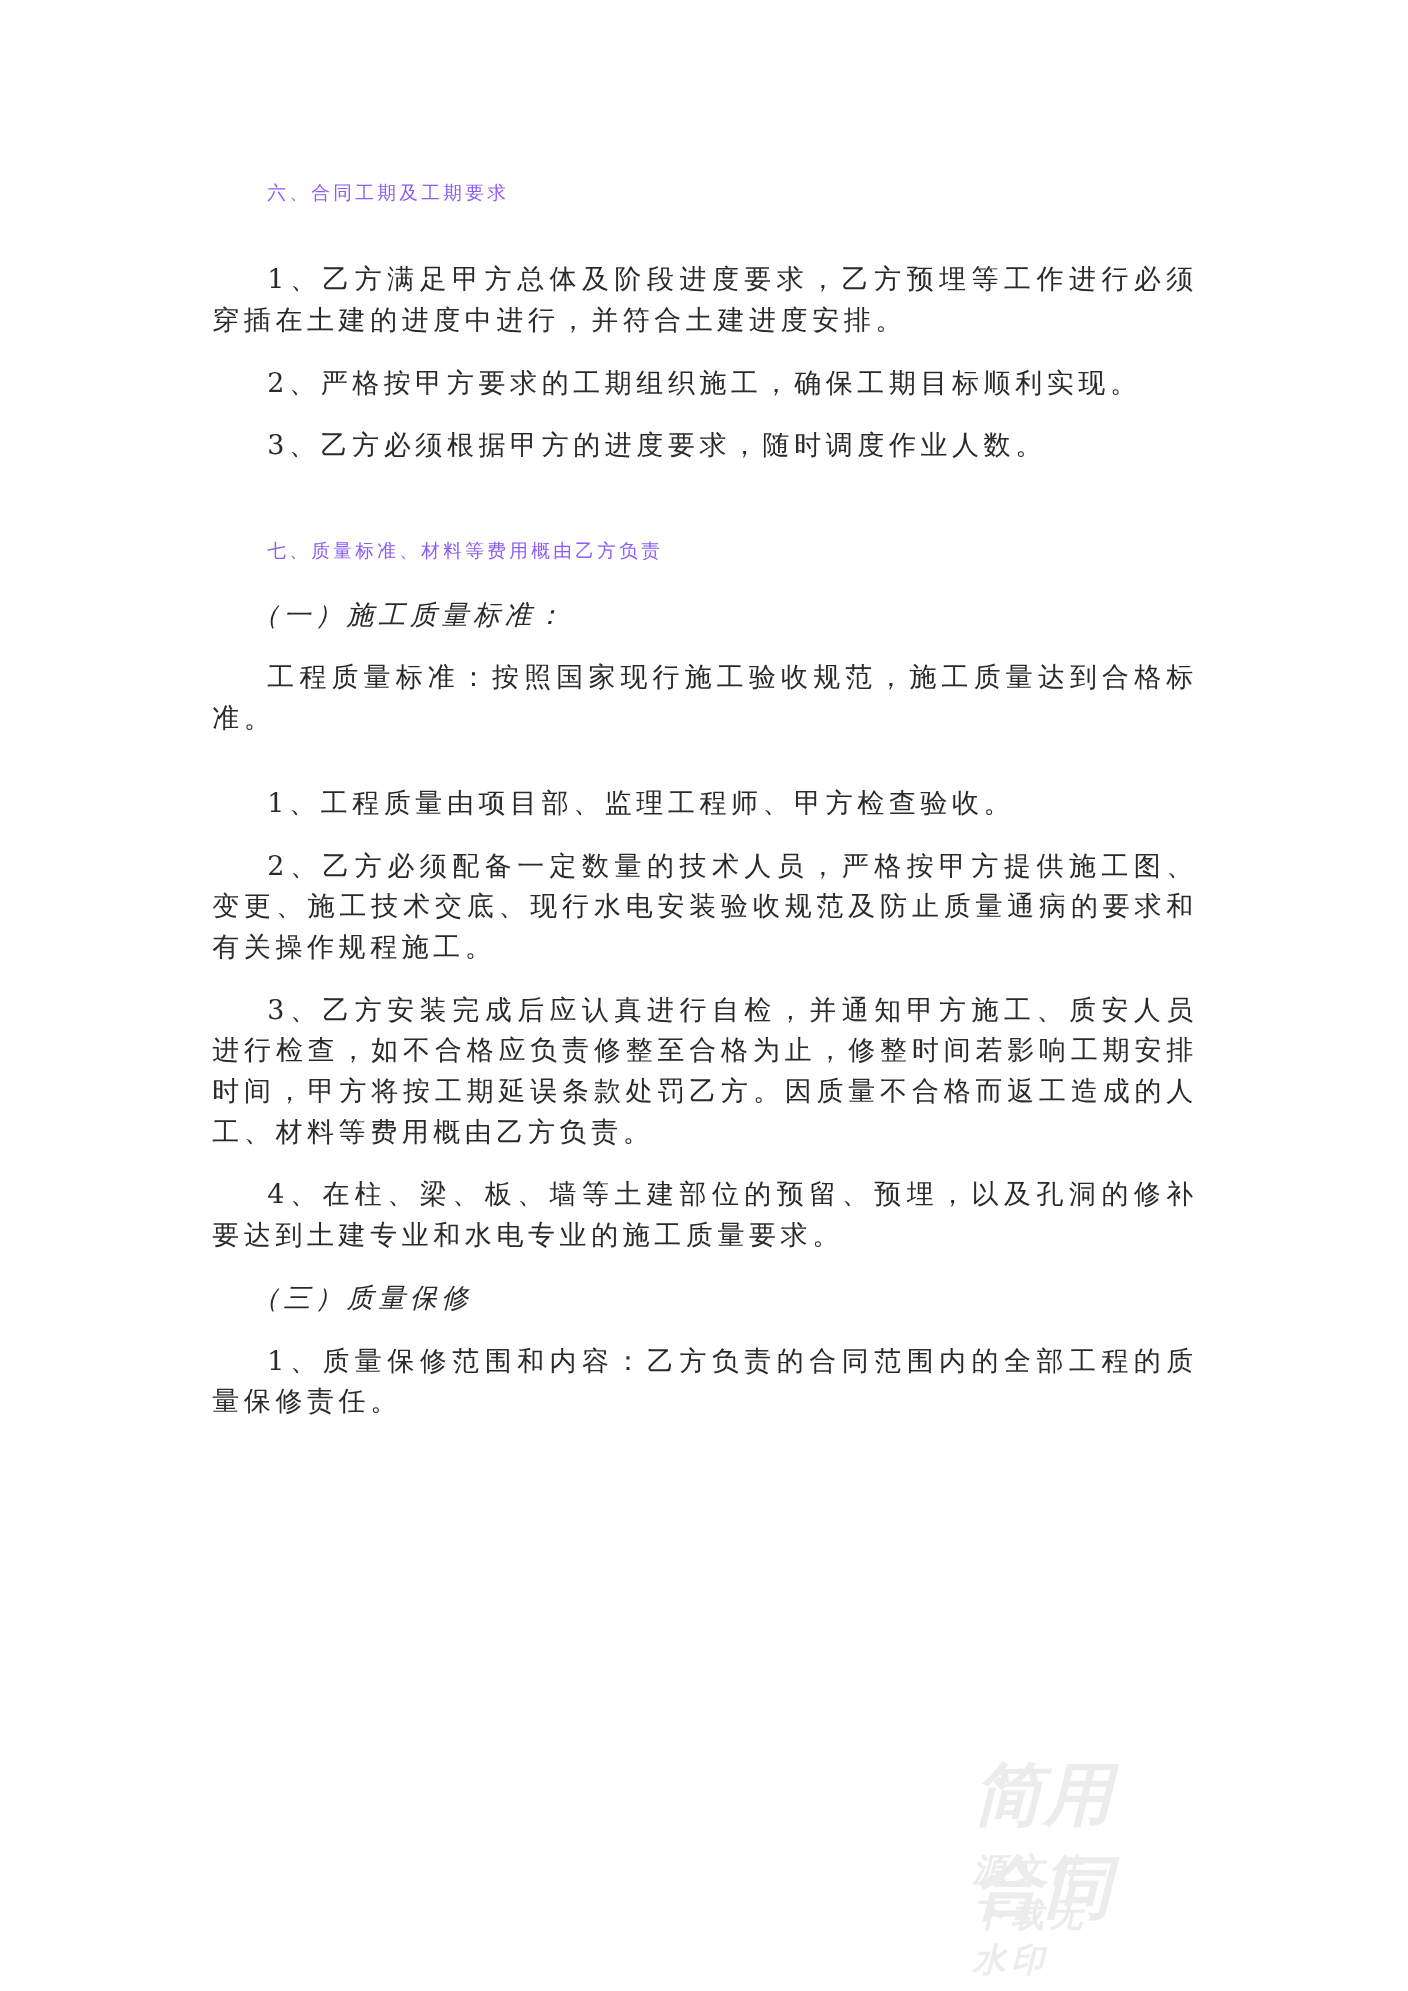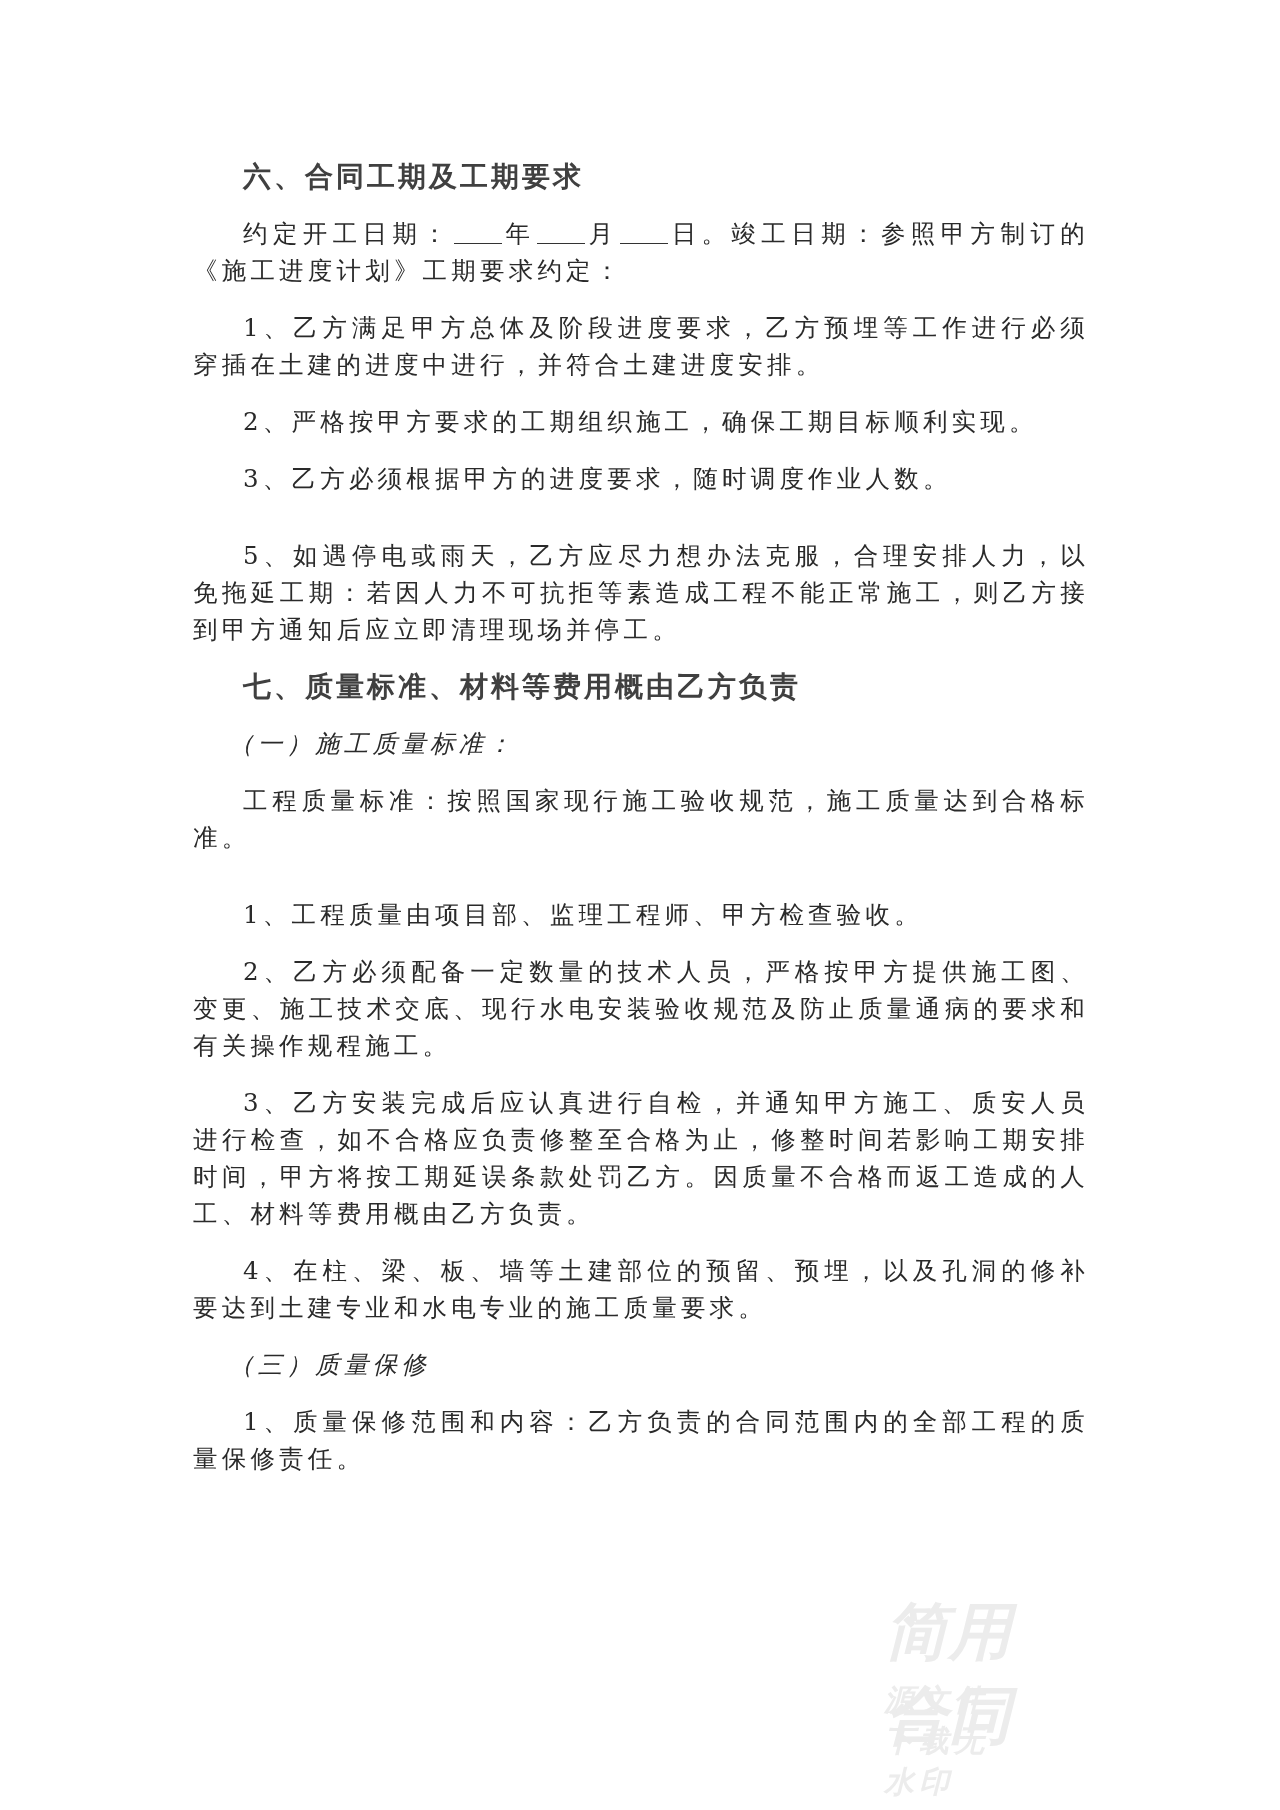--- a/index.html
+++ b/index.html
@@ -7,49 +7,47 @@
   .page {
     position: absolute; left: 0; top: 0; width: 1280px; height: 1810px; background: #ffffff;
   }
   .content {
     position: absolute; left: 193px; top: 158px; width: 896px;
     font-family: "DejaVu Serif", "Liberation Serif", serif;
     color: #2a2a2a; font-size: 24.5px; letter-spacing: 4.2px;
     line-height: 37px;
   }
   .p { margin: 0; text-indent: 50px; text-align: justify; }
-  .h { font-family: "DejaVu Sans", "Liberation Sans", sans-serif; font-weight: bold; color: #404040; letter-spacing: 3px; font-size: 28px; }
+  .h { font-family: "DejaVu Sans", "Liberation Sans", sans-serif; font-weight: normal; color: #8b5cf6; letter-spacing: 3px; font-size: 17px; }
   .sub { text-indent: 36px; font-style: italic; }
   .gap { height: 20px; }
   .blank { display: inline-block; width: 48px; border-bottom: 1.5px solid #333; height: 22px; vertical-align: -2px; margin: 0 2px; }
   .wm {
     position: absolute; right: 262px; font-family: "DejaVu Sans", sans-serif; font-weight: bold; font-style: italic;
     color: #ececec; letter-spacing: 2px; user-select: none;
   }
   .wm1 { top: 1590px; font-size: 62px; left: 885px; }
   .wm2 { top: 1680px; font-size: 30px; left: 884px; letter-spacing: 5px; }
 </style>
 </head>
 <body>
 
 <div class="page">
   <div class="content">
 
     <p class="p h">六、合同工期及工期要求</p>
     <div class="gap"></div>
-    <p class="p"><span>约定开工日期：</span><span class="blank"></span><span>年</span><span class="blank"></span><span>月</span><span class="blank"></span><span>日。</span><span>竣工日期：参照甲方制订的《施工进度计划》工期要求约定：</span></p>
     <div class="gap"></div>
     <p class="p">1、乙方满足甲方总体及阶段进度要求，乙方预埋等工作进行必须穿插在土建的进度中进行，并符合土建进度安排。</p>
     <div class="gap"></div>
     <p class="p">2、严格按甲方要求的工期组织施工，确保工期目标顺利实现。</p>
     <div class="gap"></div>
     <p class="p">3、乙方必须根据甲方的进度要求，随时调度作业人数。</p>
     <div class="gap"></div>
     <div class="gap"></div>
-    <p class="p">5、如遇停电或雨天，乙方应尽力想办法克服，合理安排人力，以免拖延工期：若因人力不可抗拒等素造成工程不能正常施工，则乙方接到甲方通知后应立即清理现场并停工。</p>
     <div class="gap"></div>
 
     <p class="p h">七、质量标准、材料等费用概由乙方负责</p>
     <div class="gap"></div>
     <p class="p sub">（一）施工质量标准：</p>
     <div class="gap"></div>
     <p class="p">工程质量标准：按照国家现行施工验收规范，施工质量达到合格标准。</p>
     <div class="gap"></div>
     <div class="gap"></div>
     <p class="p">1、工程质量由项目部、监理工程师、甲方检查验收。</p>

